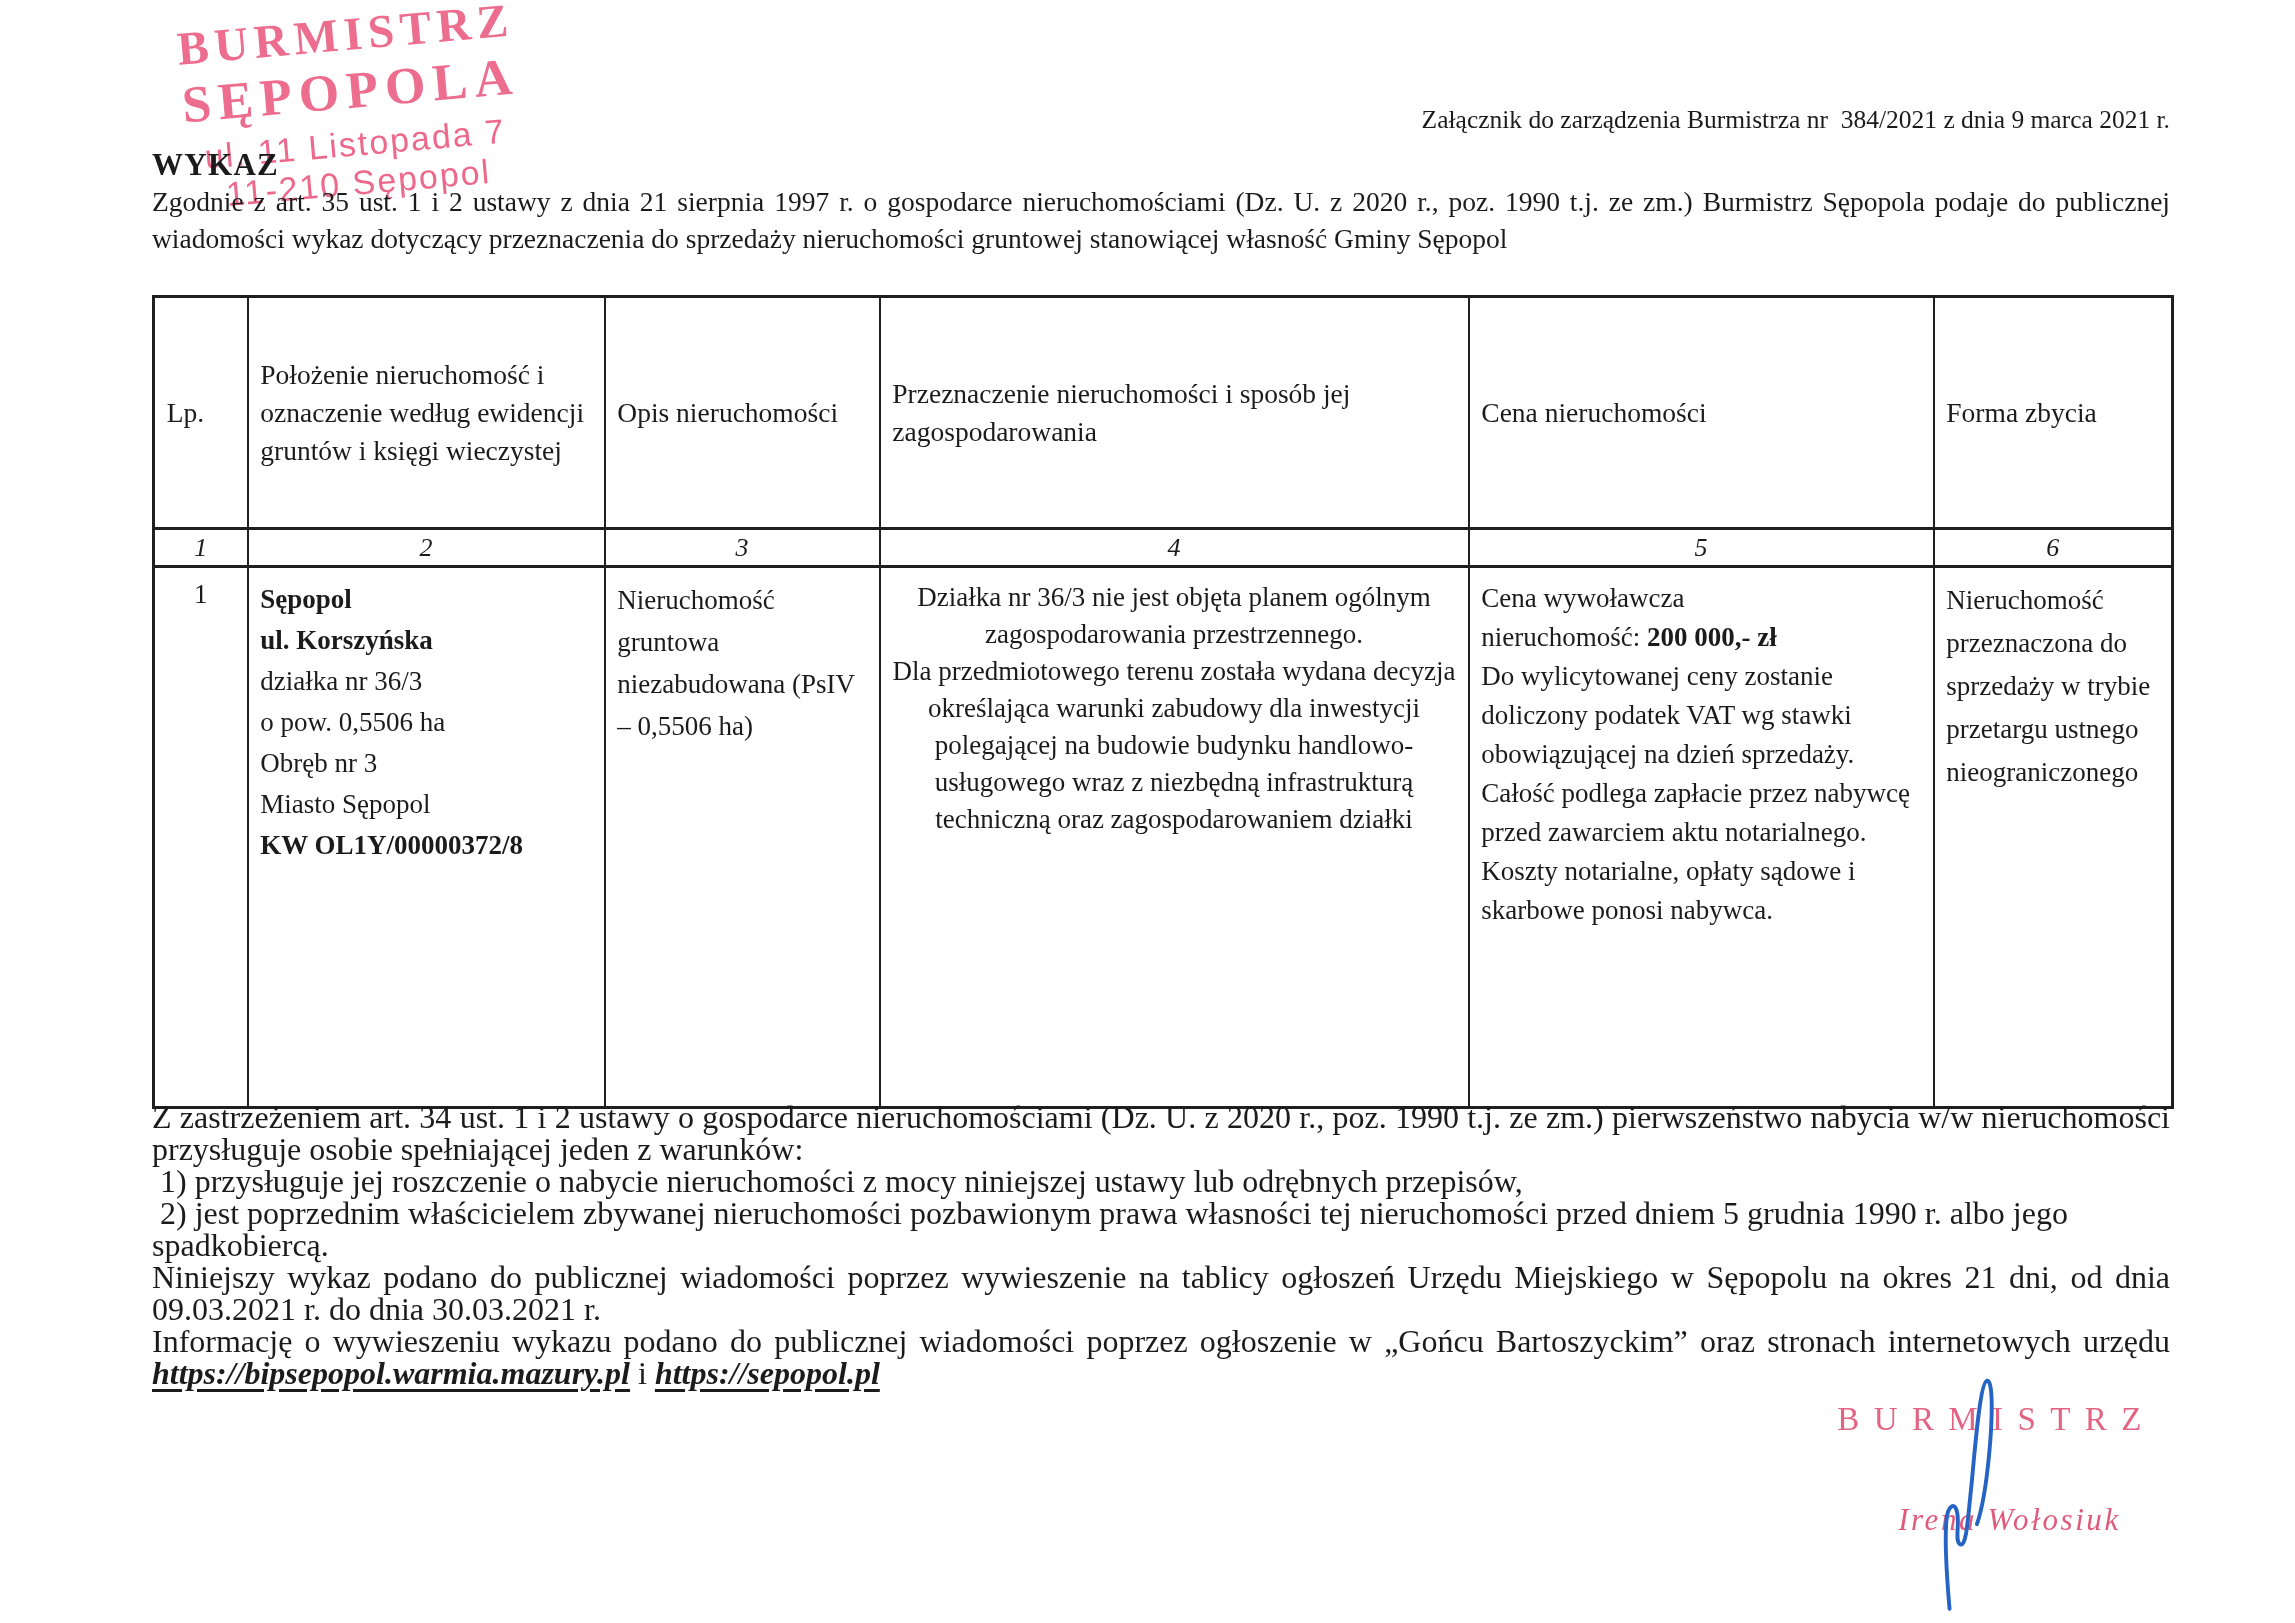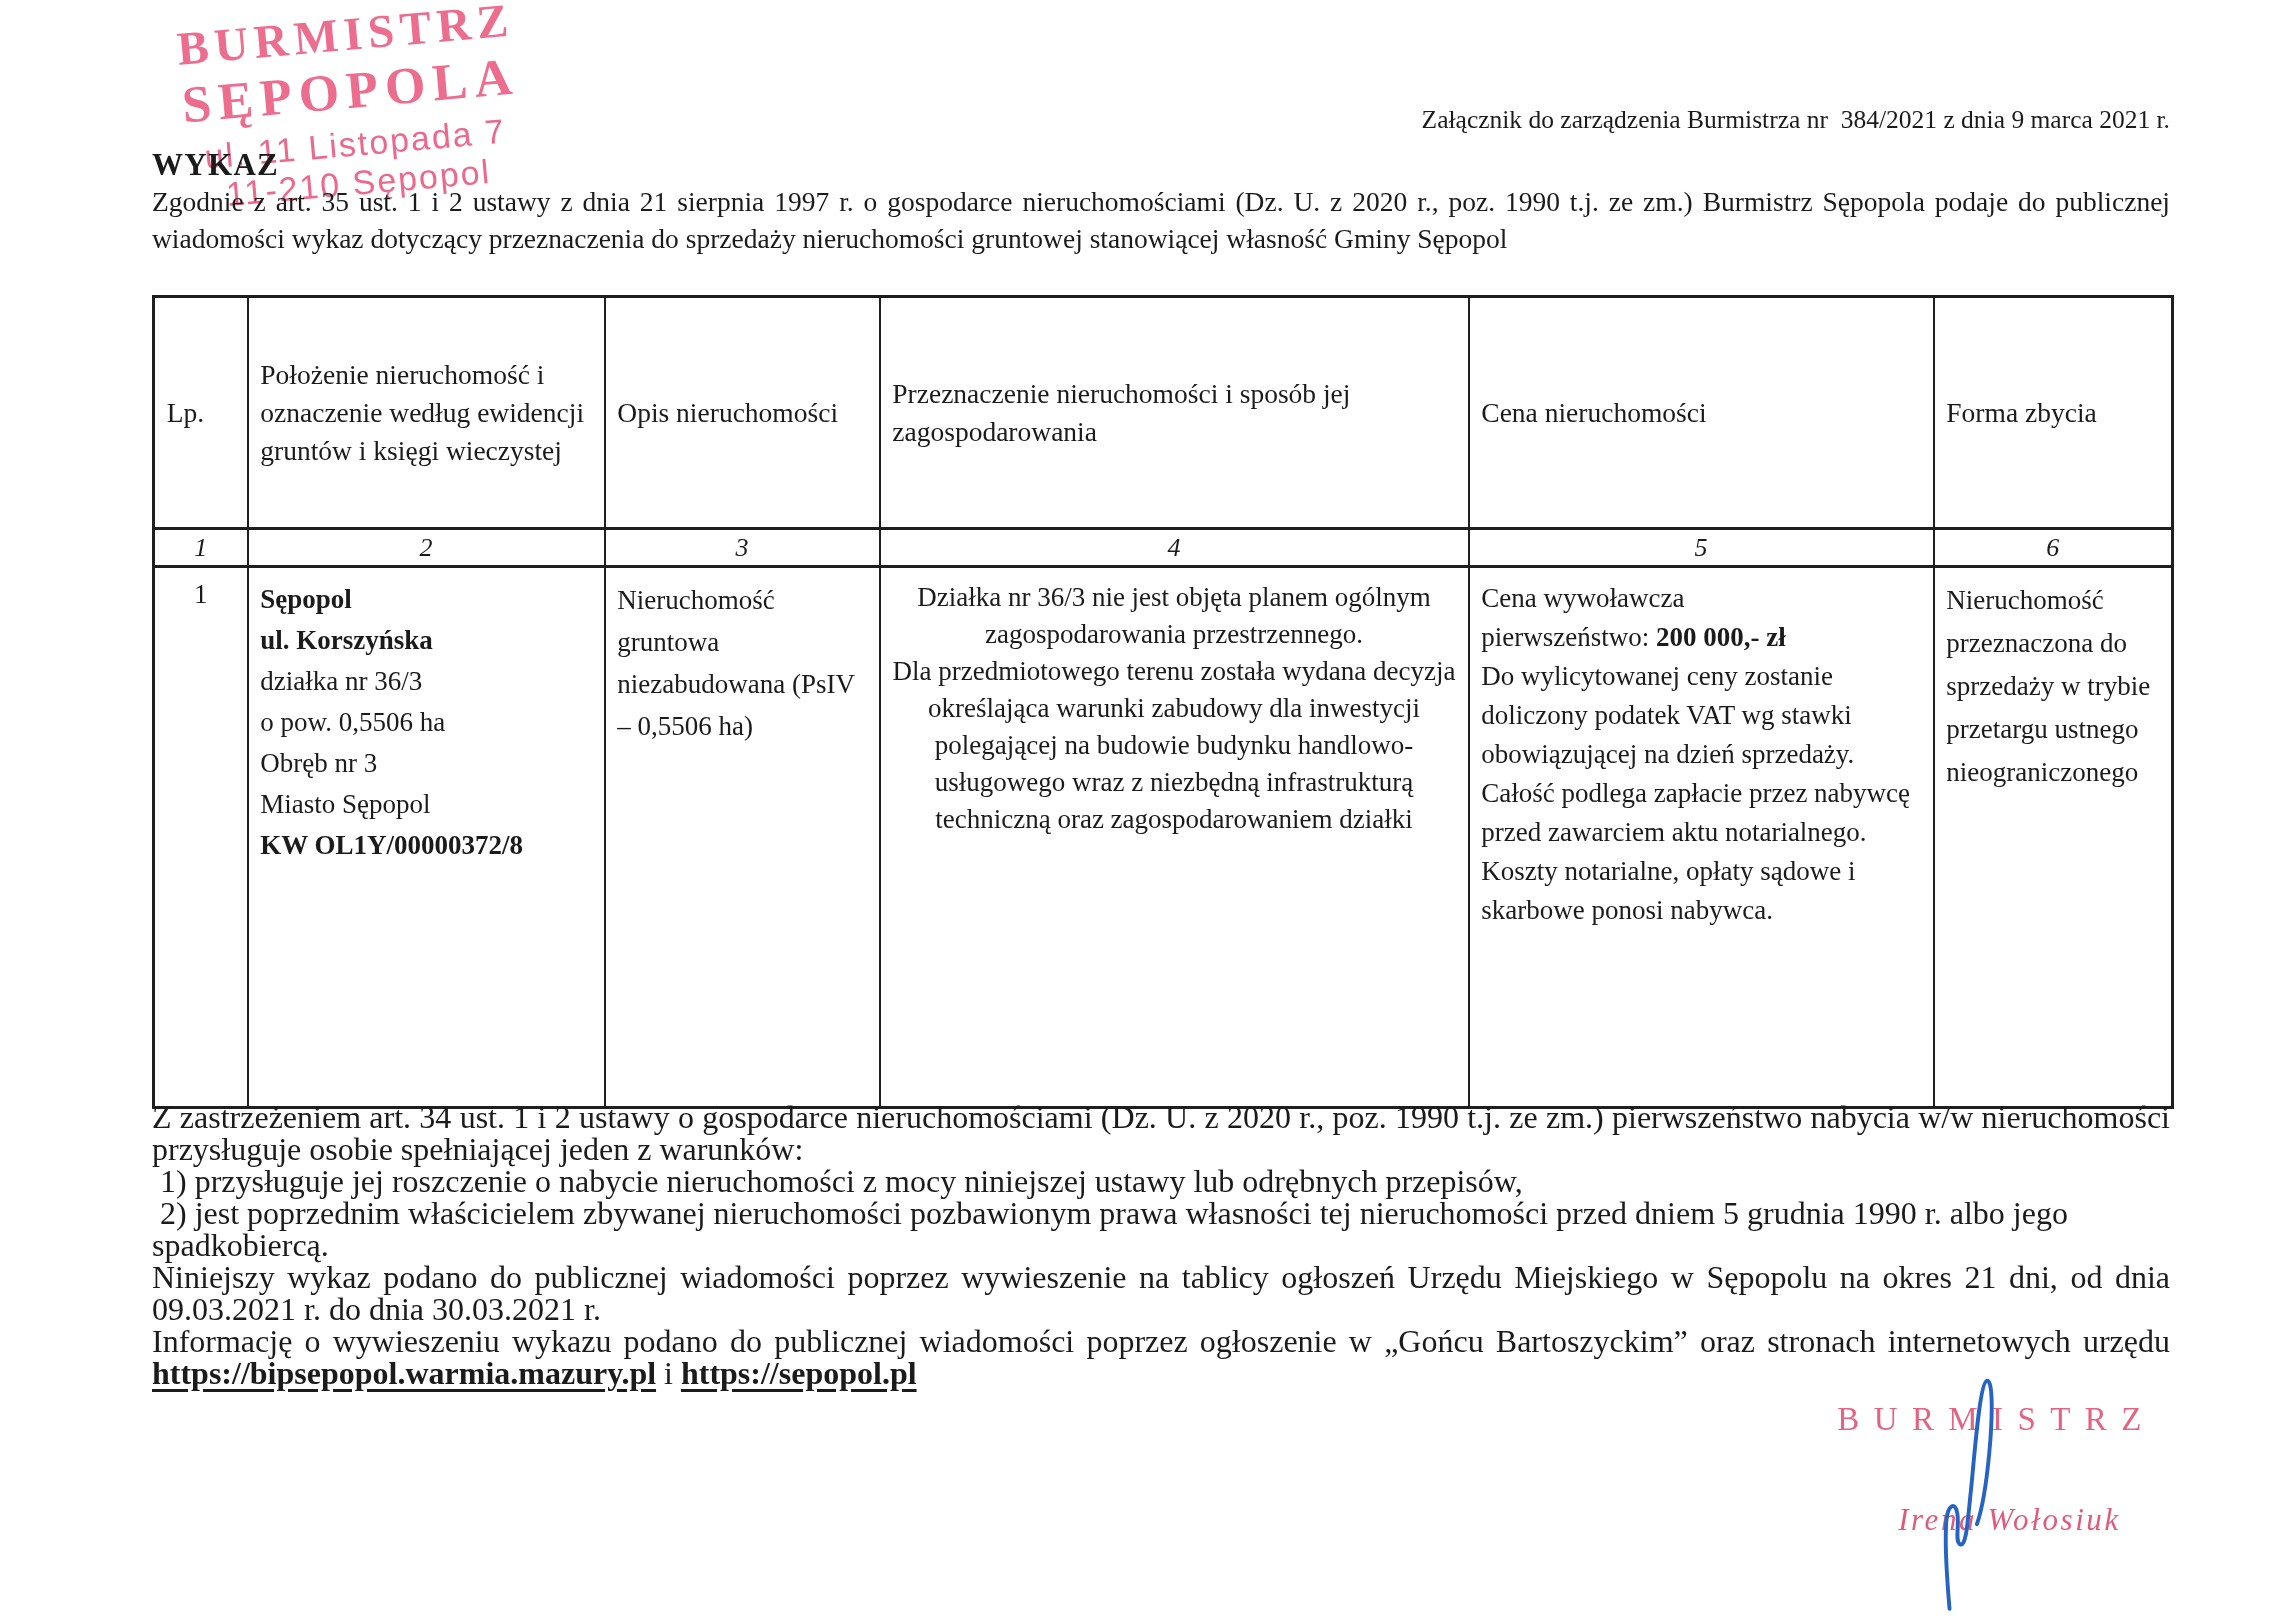--- a/index.html
+++ b/index.html
@@ -75,21 +75,21 @@
   td.d-form{line-height:43px;}
 
   
   .footer{
     position:absolute;left:152px;top:1101px;width:2018px;
     font-size:32px;line-height:32px;
   }
   .footer p{margin:0;white-space:pre-wrap;}
   .just{text-align:justify;}
   .underline{text-decoration:underline;text-underline-offset:4.6px;}
-  .link{font-weight:bold;text-decoration:underline;text-underline-offset:4.6px;white-space:nowrap;}
+  .link{font-weight:bold;text-decoration:underline;text-underline-offset:4.6px;white-space:nowrap;font-style:italic;}
 
   
   .sig-title{
     position:absolute;left:1813px;top:1401px;width:367px;
     text-align:center;font-size:33px;letter-spacing:14.4px;
     color:var(--stamp-red);opacity:.85;
   }
   .sig-name{
     position:absolute;left:1859px;top:1502px;width:301px;
     text-align:center;font-size:31px;font-style:italic;
@@ -153,21 +153,21 @@
           <div>Miasto Sępopol</div>
           <div class="bold">KW OL1Y/00000372/8</div>
         </td>
         <td class="d-desc">Nieruchomość gruntowa niezabudowana (PsIV – 0,5506 ha)</td>
         <td class="d-purp">
           <div>Działka nr 36/3 nie jest objęta planem ogólnym zagospodarowania przestrzennego.</div>
           <div>Dla przedmiotowego terenu została wydana decyzja określająca warunki zabudowy dla inwestycji polegającej na budowie budynku handlowo-usługowego wraz z niezbędną infrastrukturą techniczną oraz zagospodarowaniem działki</div>
         </td>
         <td class="d-price">
           <div><span>Cena wywoławcza</span><br>
-            <span>pierwszeństwo:</span>
+            <span>nieruchomość:</span>
             <b>200 000,- zł</b>
           </div>
           <div>Do wylicytowanej ceny zostanie doliczony podatek VAT wg stawki obowiązującej na dzień sprzedaży.</div>
           <div>Całość podlega zapłacie przez nabywcę przed zawarciem aktu notarialnego.</div>
           <div>Koszty notarialne, opłaty sądowe i skarbowe ponosi nabywca.</div>
         </td>
         <td class="d-form">Nieruchomość przeznaczona do sprzedaży w trybie przetargu ustnego nieograniczonego</td>
       </tr>
     </tbody>
   </table>

